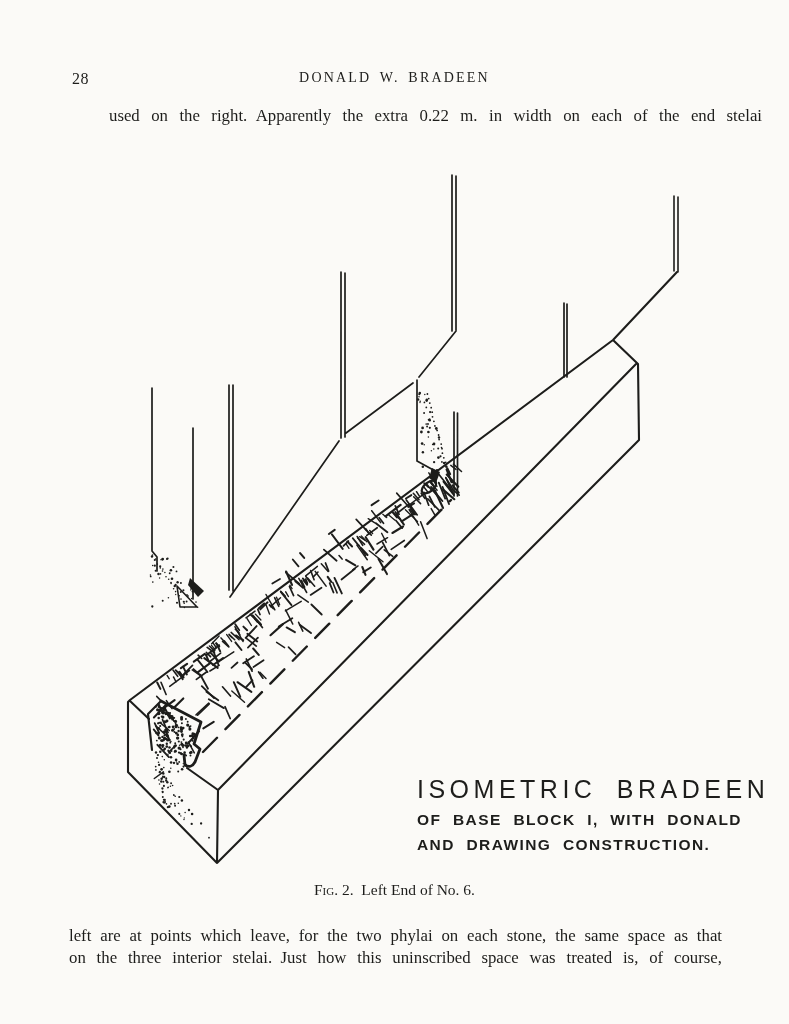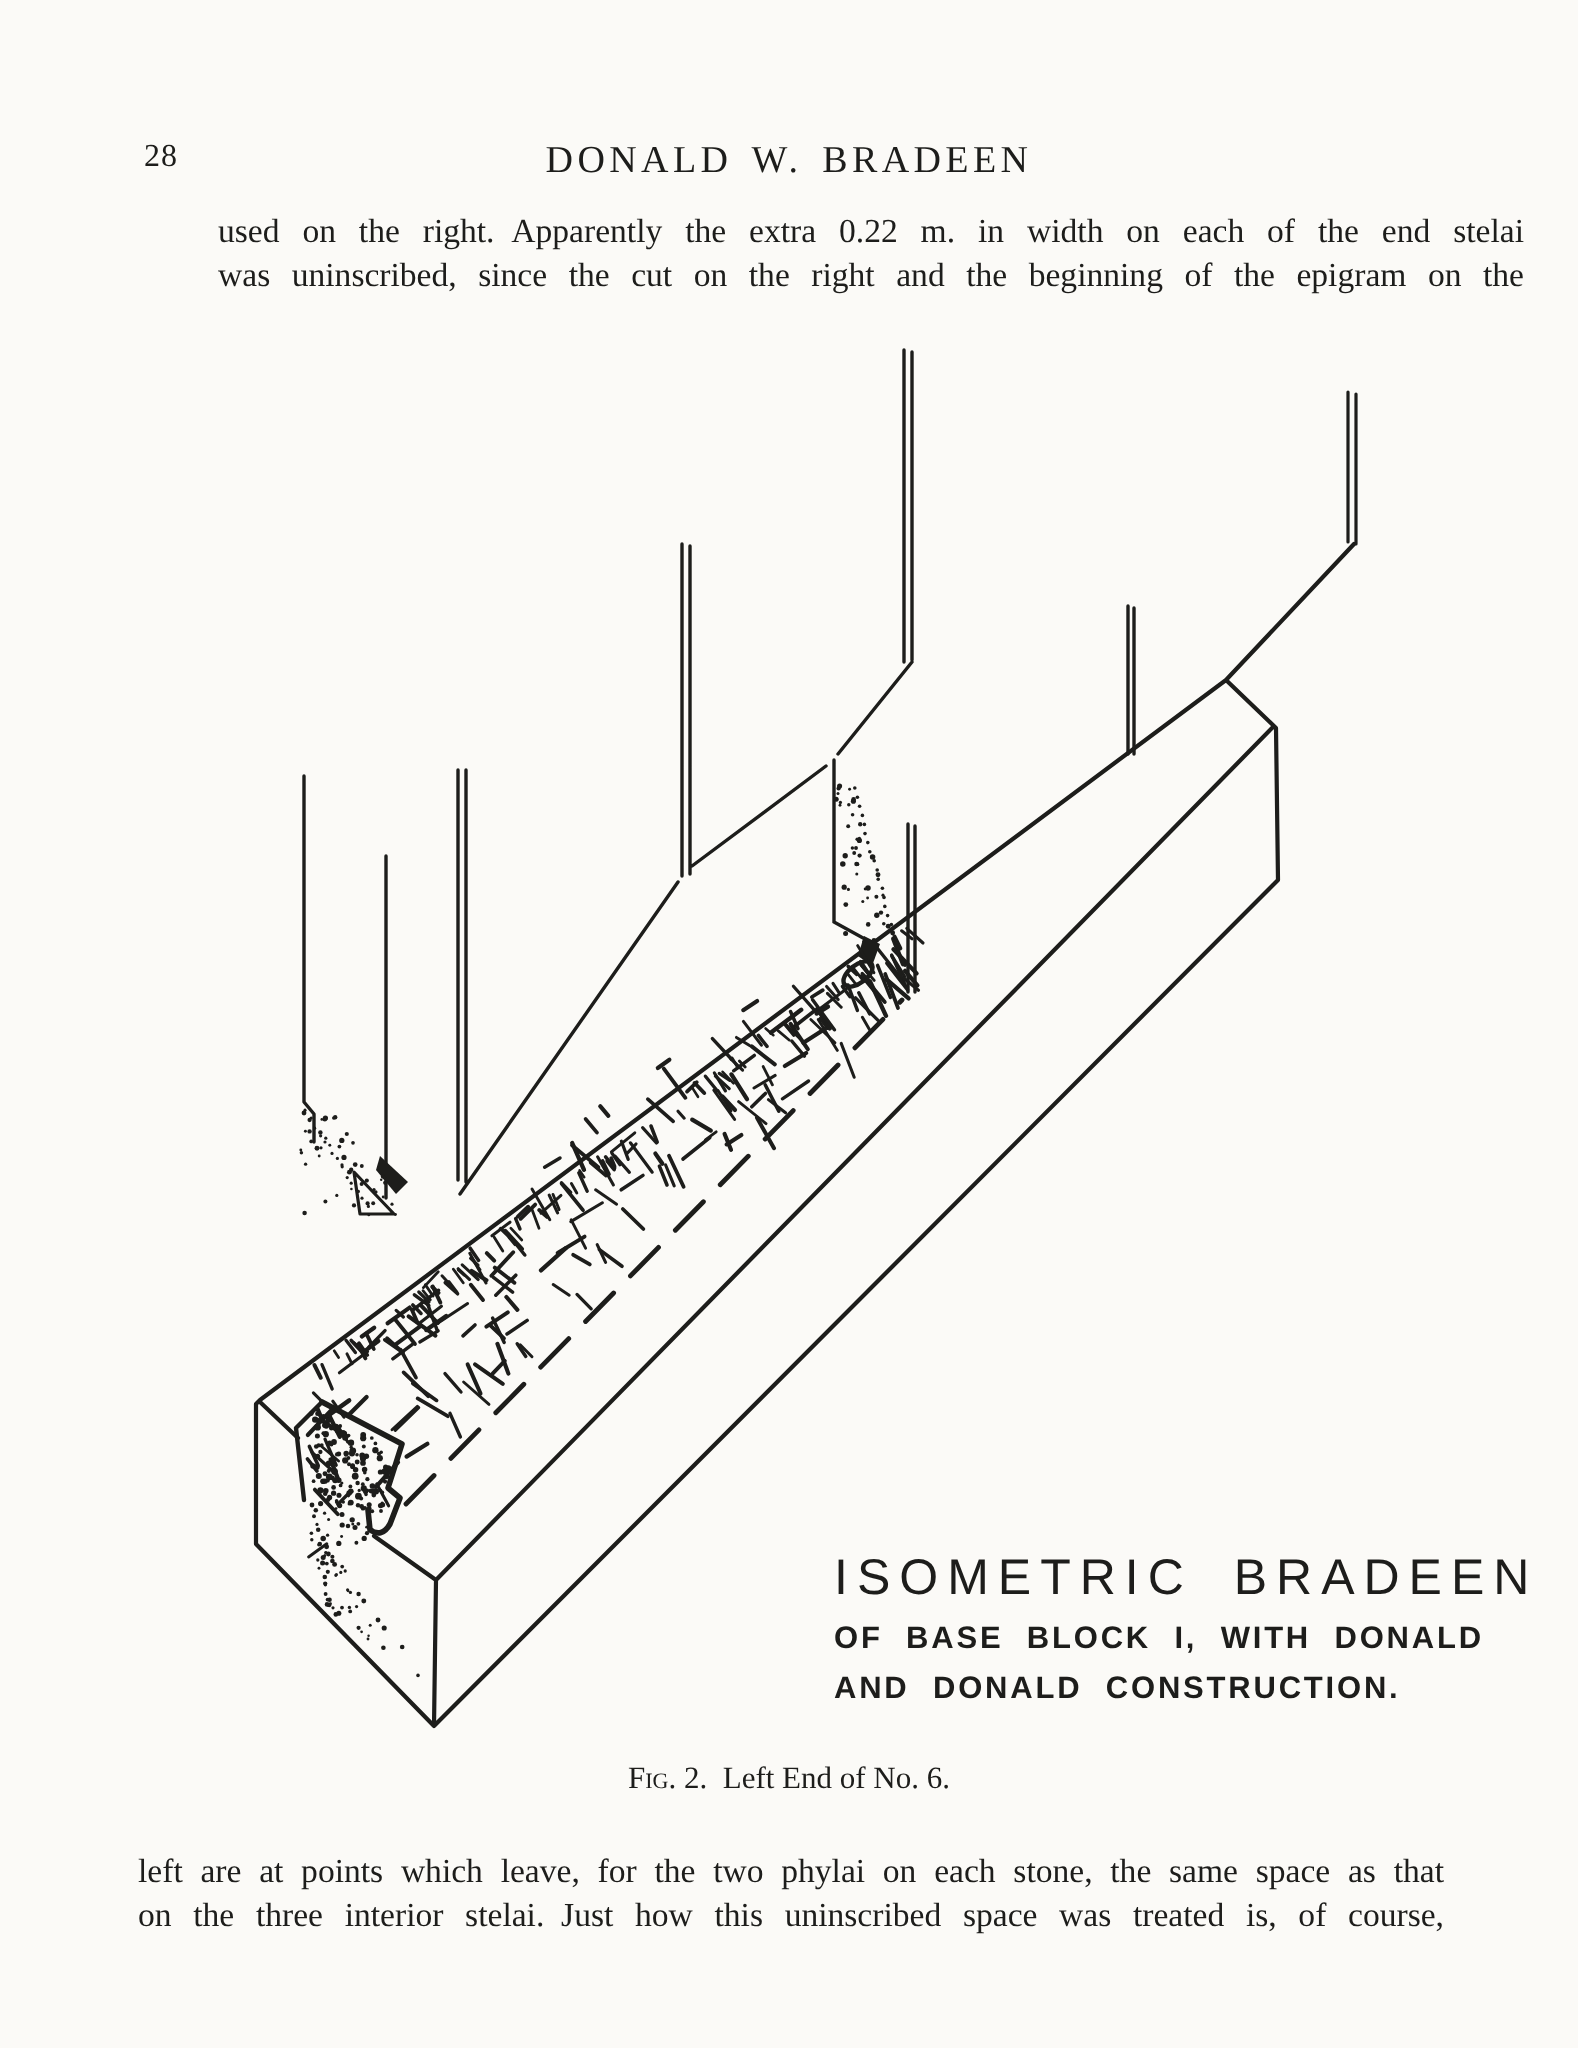--- a/index.html
+++ b/index.html
@@ -9,21 +9,21 @@
     position:relative; width:789px; height:1024px; margin:0 auto;
     background:var(--paper); color:var(--ink); overflow:hidden;
     font-family:"Liberation Serif", serif;
   }
   .page-number {
     position:absolute; left:72px; top:70px;
     font-size:16px; letter-spacing:0.5px;
   }
   .running-head {
     position:absolute; left:0; right:0; top:70px; text-align:center;
-    font-size:19px; letter-spacing:2.2px; word-spacing:3px;
+    font-size:14px; letter-spacing:2.2px; word-spacing:3px;
   }
   .para {
     position:absolute; left:69px; width:653px;
     font-size:16.8px; line-height:22px;
   }
   .para-top { top:105px;margin-left:40px; }
   .para-bottom { top:925px; }
   .para .line { text-align:justify; text-align-last:justify; white-space:normal; }
   .figure-svg { position:absolute; left:0; top:0; }
   .fig-label {
@@ -47,21 +47,20 @@
 </head>
 <body>
 
 <div class="page">
 
   <div class="page-number">28</div>
   <div class="running-head">DONALD W. BRADEEN</div>
 
   <div class="para para-top">
     <div class="line">used on the right. Apparently the extra 0.22 m. in width on each of the end stelai</div>
-    <div class="line">was uninscribed, since the cut on the right and the beginning of the epigram on the</div>
   </div>
 
   <svg class="figure-svg" width="789" height="1024" viewBox="0 0 789 1024">
     <g stroke="#1d1d1b" fill="none" stroke-linecap="round" stroke-linejoin="round">
 
       <path stroke-width="2.1" d="
         M677,272 L613,340 L130,700 L128,702 L128,772 L217,863 L639,440 L638,364 L613,340
         M217,863 L218,790
         M218,790 L637,363
         M130,701 L149,719
@@ -689,21 +688,21 @@
           <circle cx="187.9" cy="596.0" r="0.90" fill="#1d1d1b" stroke="none"></circle>
           <circle cx="183.4" cy="590.3" r="1.05" fill="#1d1d1b" stroke="none"></circle>
           <circle cx="183.8" cy="601.7" r="1.07" fill="#1d1d1b" stroke="none"></circle>
         </g>
     </g>
   </svg>
 
   <div class="fig-label">
     <div class="l1">ISOMETRIC BRADEEN</div>
     <div class="l2">OF BASE BLOCK I, WITH DONALD</div>
-    <div class="l3">AND DONALD CONSTRUCTION.</div>
+    <div class="l3">AND DRAWING CONSTRUCTION.</div>
   </div>
 
   <div class="caption"><span class="figno">Fig. 2.</span><span> Left End of No. 6.</span></div>
 
   <div class="para para-bottom">
     <div class="line">left are at points which leave, for the two phylai on each stone, the same space as that</div>
     <div class="line">on the three interior stelai. Just how this uninscribed space was treated is, of course,</div>
   </div>
 
 </div>

